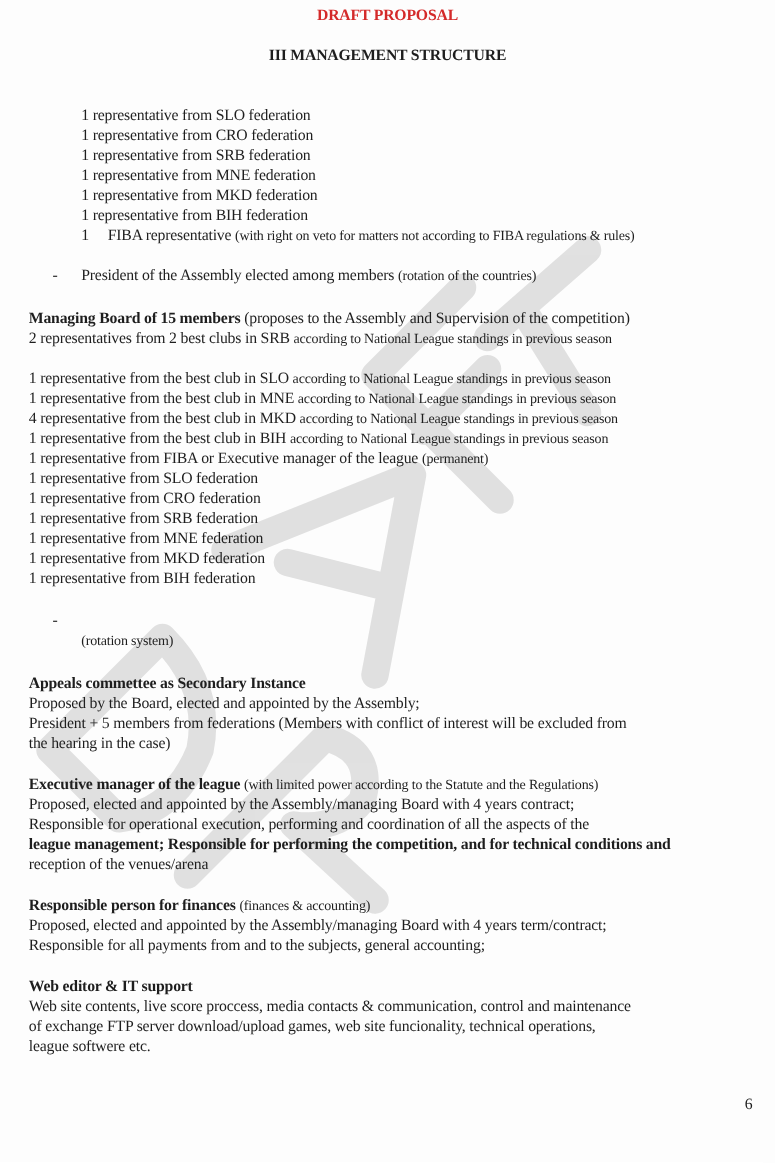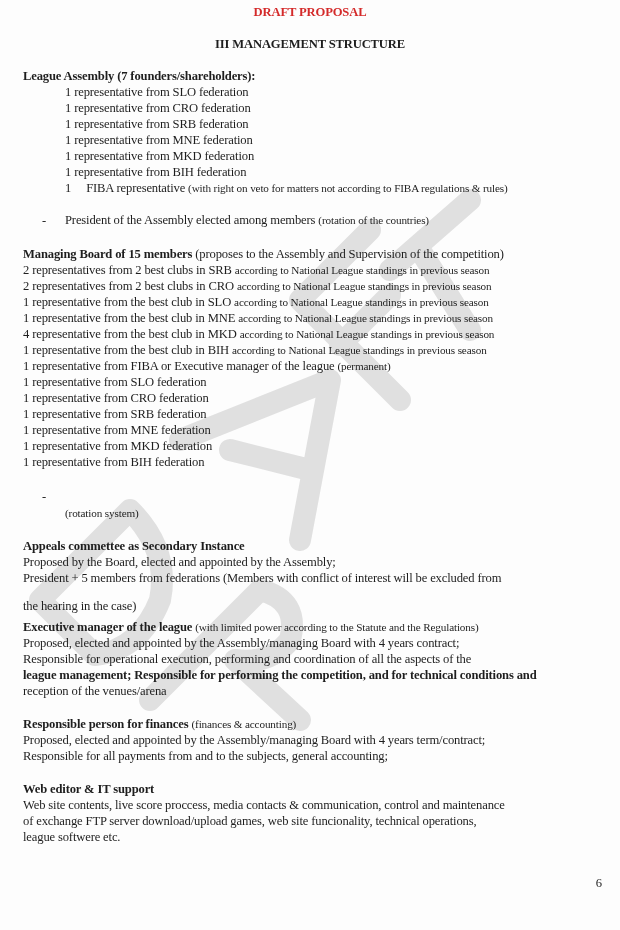--- a/index.html
+++ b/index.html
@@ -34,21 +34,20 @@
       <path d="M300 300 L400 400 M300 300 L370 230 M340 345 L390 295"></path>
 
       <path d="M420 250 L470 330 M390 270 L470 200"></path>
     </g>
   </svg>
 
   <div class="content">
     <div class="ln center red" style="top:4px;">DRAFT PROPOSAL</div>
     <div class="ln center b" style="top:36px;">III MANAGEMENT STRUCTURE</div>
 
-    <div class="ln b" style="top:68px;">League Assembly (7 founders/shareholders):</div>
     <div class="ln ind" style="top:84px;">1 representative from SLO federation</div>
     <div class="ln ind" style="top:100px;">1 representative from CRO federation</div>
     <div class="ln ind" style="top:116px;">1 representative from SRB federation</div>
     <div class="ln ind" style="top:132px;">1 representative from MNE federation</div>
     <div class="ln ind" style="top:148px;">1 representative from MKD federation</div>
     <div class="ln ind" style="top:164px;">1 representative from BIH federation</div>
     <div class="ln ind" style="top:180px;">
       <span>1</span>
       <span style="margin-left:12px;">FIBA representative</span>
       <span class="small">(with right on veto for matters not according to FIBA regulations &amp; rules)</span>
@@ -57,39 +56,38 @@
     <div class="ln ind" style="top:212px;">
       <span>President of the Assembly elected among members</span>
       <span class="small">(rotation of the countries)</span>
     </div>
 
     <div class="ln" style="top:246px;">
       <span class="b">Managing Board of 15 members</span>
       <span>(proposes to the Assembly and Supervision of the competition)</span>
     </div>
     <div class="ln" style="top:262px;"><span>2 representatives from 2 best clubs in SRB</span> <span class="small">according to National League standings in previous season</span></div>
-    <div class="ln" style="top:278px;"><span>2 representatives from 2 best clubs in CRO</span> <span class="small">according to National League standings in previous season</span></div>
     <div class="ln" style="top:294px;"><span>1 representative from the best club in SLO</span> <span class="small">according to National League standings in previous season</span></div>
     <div class="ln" style="top:310px;"><span>1 representative from the best club in MNE</span> <span class="small">according to National League standings in previous season</span></div>
     <div class="ln" style="top:326px;"><span>4 representative from the best club in MKD</span> <span class="small">according to National League standings in previous season</span></div>
     <div class="ln" style="top:342px;"><span>1 representative from the best club in BIH</span> <span class="small">according to National League standings in previous season</span></div>
     <div class="ln" style="top:358px;"><span>1 representative from FIBA or Executive manager of the league</span> <span class="small">(permanent)</span></div>
     <div class="ln" style="top:374px;">1 representative from SLO federation</div>
     <div class="ln" style="top:390px;">1 representative from CRO federation</div>
     <div class="ln" style="top:406px;">1 representative from SRB federation</div>
     <div class="ln" style="top:422px;">1 representative from MNE federation</div>
     <div class="ln" style="top:438px;">1 representative from MKD federation</div>
     <div class="ln" style="top:454px;">1 representative from BIH federation</div>
     <div class="ln dash" style="top:488px;">-</div>
     <div class="ln ind small" style="top:505px;">(rotation system)</div>
 
     <div class="ln" style="top:554px;">Proposed by the Board, elected and appointed by the Assembly;</div>
     <div class="ln b" style="top:538px;">Appeals commettee as Secondary Instance</div>
     <div class="ln" style="top:570px;">President + 5 members from federations (Members with conflict of interest will be excluded from</div>
-    <div class="ln" style="top:586px;margin-top:12px;">the hearing in the case)</div>
+    <div class="ln" style="top:586px;">the hearing in the case)</div>
 
     <div class="ln" style="top:619px;">
       <span class="b">Executive manager of the league</span>
       <span class="small">(with limited power according to the Statute and the Regulations)</span>
     </div>
     <div class="ln" style="top:635px;">Proposed, elected and appointed by the Assembly/managing Board with 4 years contract;</div>
     <div class="ln" style="top:651px;">Responsible for operational execution, performing and coordination of all the aspects of the</div>
     <div class="ln" style="top:667px;font-weight:bold;">league management; Responsible for performing the competition, and for technical conditions and</div>
     <div class="ln" style="top:683px;">reception of the venues/arena</div>
 

